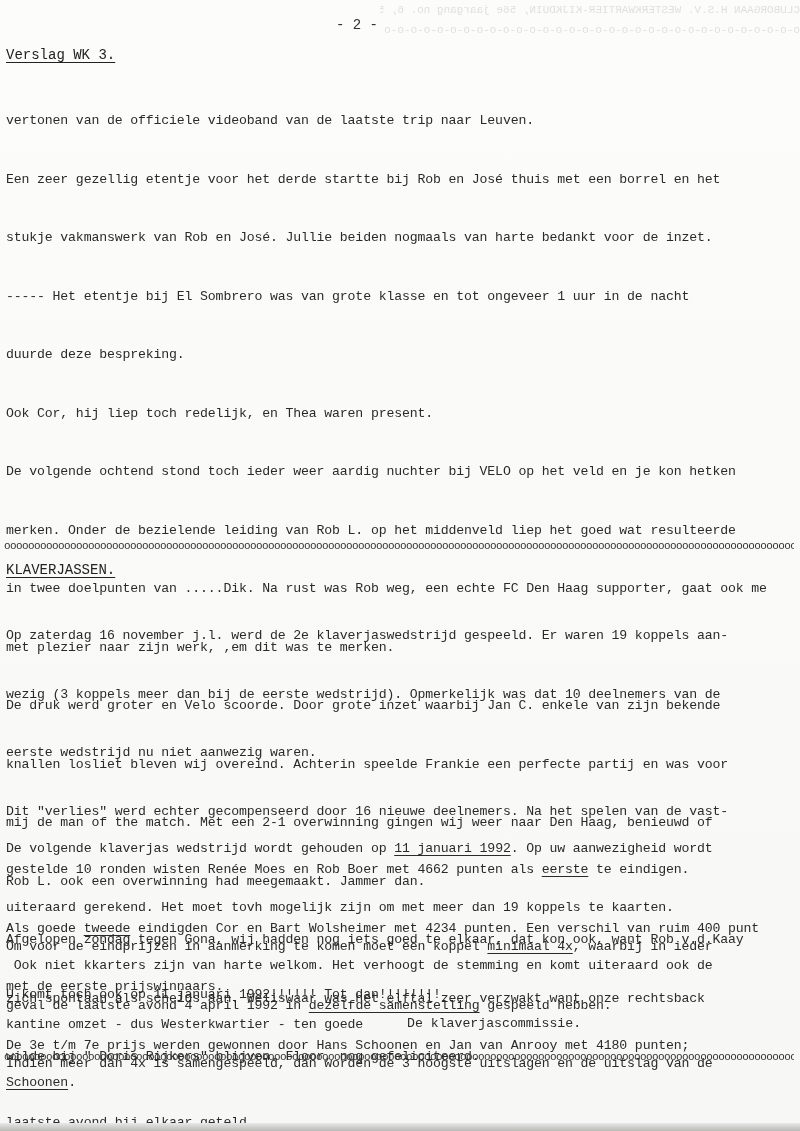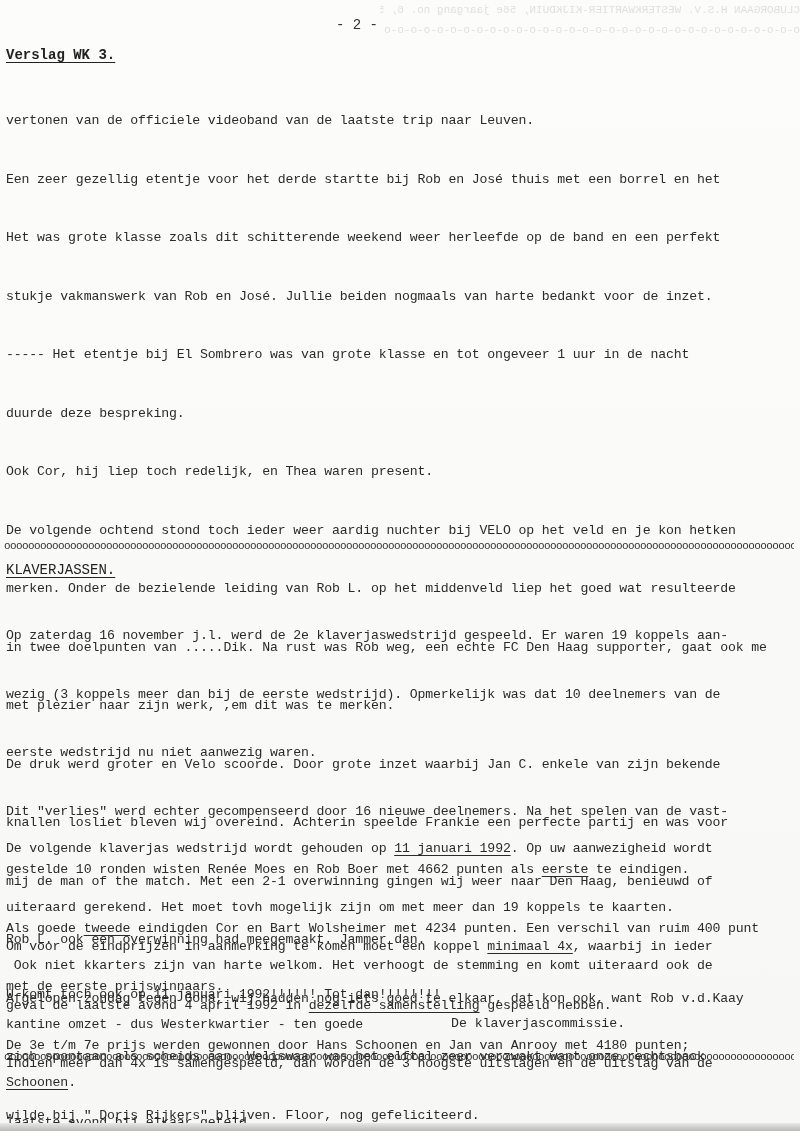--- a/index.html
+++ b/index.html
@@ -50,25 +50,24 @@
 <div class="page">
   <div class="ghost">
     <div>CLUBORGAAN H.S.V. WESTERKWARTIER-KIJKDUIN, 56e jaargang no. 6, 5 december 1991.</div>
     <div>o-o-o-o-o-o-o-o-o-o-o-o-o-o-o-o-o-o-o-o-o-o-o-o-o-o-o-o-o-o-o-o</div>
   </div>
 
   <div class="pagenum">- 2 -</div>
 
   <div class="content">
 
-    <div class="heading" style="left:-8px; top:47px;font-weight:bold;">Verslag WK 3.</div>
+    <div class="heading" style="left:-8px; top:47px;">Verslag WK 3.</div>
     <div class="block" style="left:-8px; top:72px;">
       <span class="line">vertonen van de officiele videoband van de laatste trip naar Leuven.</span>
       <span class="line">Een zeer gezellig etentje voor het derde startte bij Rob en José thuis met een borrel en het</span>
-      <span class="line">Het was grote klasse zoals dit schitterende weekend weer herleefde op de band en een perfekt</span>
       <span class="line">stukje vakmanswerk van Rob en José. Jullie beiden nogmaals van harte bedankt voor de inzet.</span>
       <span class="line">----- Het etentje bij El Sombrero was van grote klasse en tot ongeveer 1 uur in de nacht</span>
       <span class="line">duurde deze bespreking.</span>
       <span class="line">Ook Cor, hij liep toch redelijk, en Thea waren present.</span>
       <span class="line">De volgende ochtend stond toch ieder weer aardig nuchter bij VELO op het veld en je kon hetken</span>
       <span class="line">merken. Onder de bezielende leiding van Rob L. op het middenveld liep het goed wat resulteerde</span>
       <span class="line">in twee doelpunten van .....Dik. Na rust was Rob weg, een echte FC Den Haag supporter, gaat ook me</span>
       <span class="line">met plezier naar zijn werk, ,em dit was te merken.</span>
       <span class="line">De druk werd groter en Velo scoorde. Door grote inzet waarbij Jan C. enkele van zijn bekende</span>
       <span class="line">knallen losliet bleven wij overeind. Achterin speelde Frankie een perfecte partij en was voor</span>
@@ -114,19 +113,19 @@
     </div>
 
     <div class="block" style="left:-8px; top:898px;">
       <span class="line"><span>Om voor de eindprijzen in aanmerking te komen moet een koppel </span><span class="u">minimaal 4x</span><span>, waarbij in ieder</span></span>
       <span class="line"><span>geval de laatste avond 4 april 1992 in </span><span class="u">dezelfde samenstelling</span><span> gespeeld hebben.</span></span>
       <span class="line">Indien meer dan 4x is samengespeeld, dan worden de 3 hoogste uitslagen en de uitslag van de</span>
       <span class="line">laatste avond bij elkaar geteld.</span>
     </div>
 
     <div class="block" style="left:-8px; top:985px;">U komt toch ook op 11 januari 1992!!!!!! Tot dan!!!!!!!!</div>
-    <div class="sig" style="left:393px; top:1016px;margin-left:44px;">De klaverjascommissie.</div>
+    <div class="sig" style="left:393px; top:1016px;">De klaverjascommissie.</div>
 
     <div class="sep" style="top:1051px; left:-10px;">oooooooooooooooooooooooooooooooooooooooooooooooooooooooooooooooooooooooooooooooooooooooooooooooooooooooooooooooooooooooooooooooooooooooooooooooooooooo</div>
   </div>
 
   <div class="bottom-edge"></div>
 </div>
 
 </body></html>

